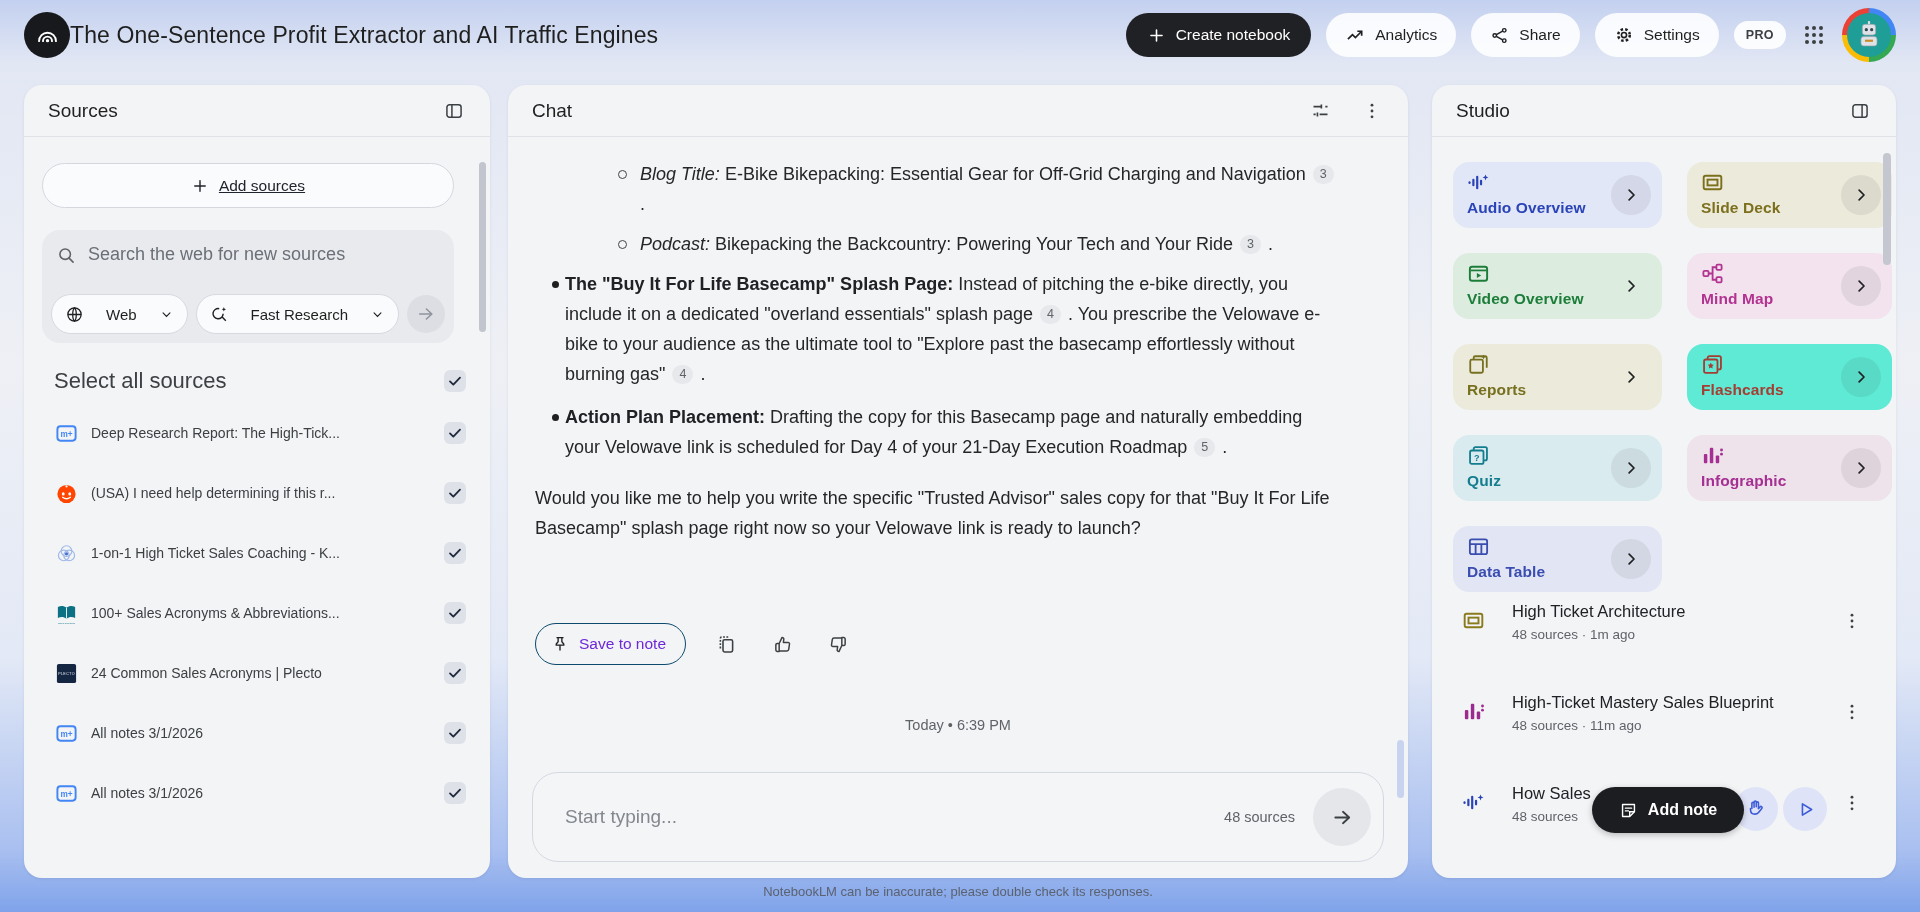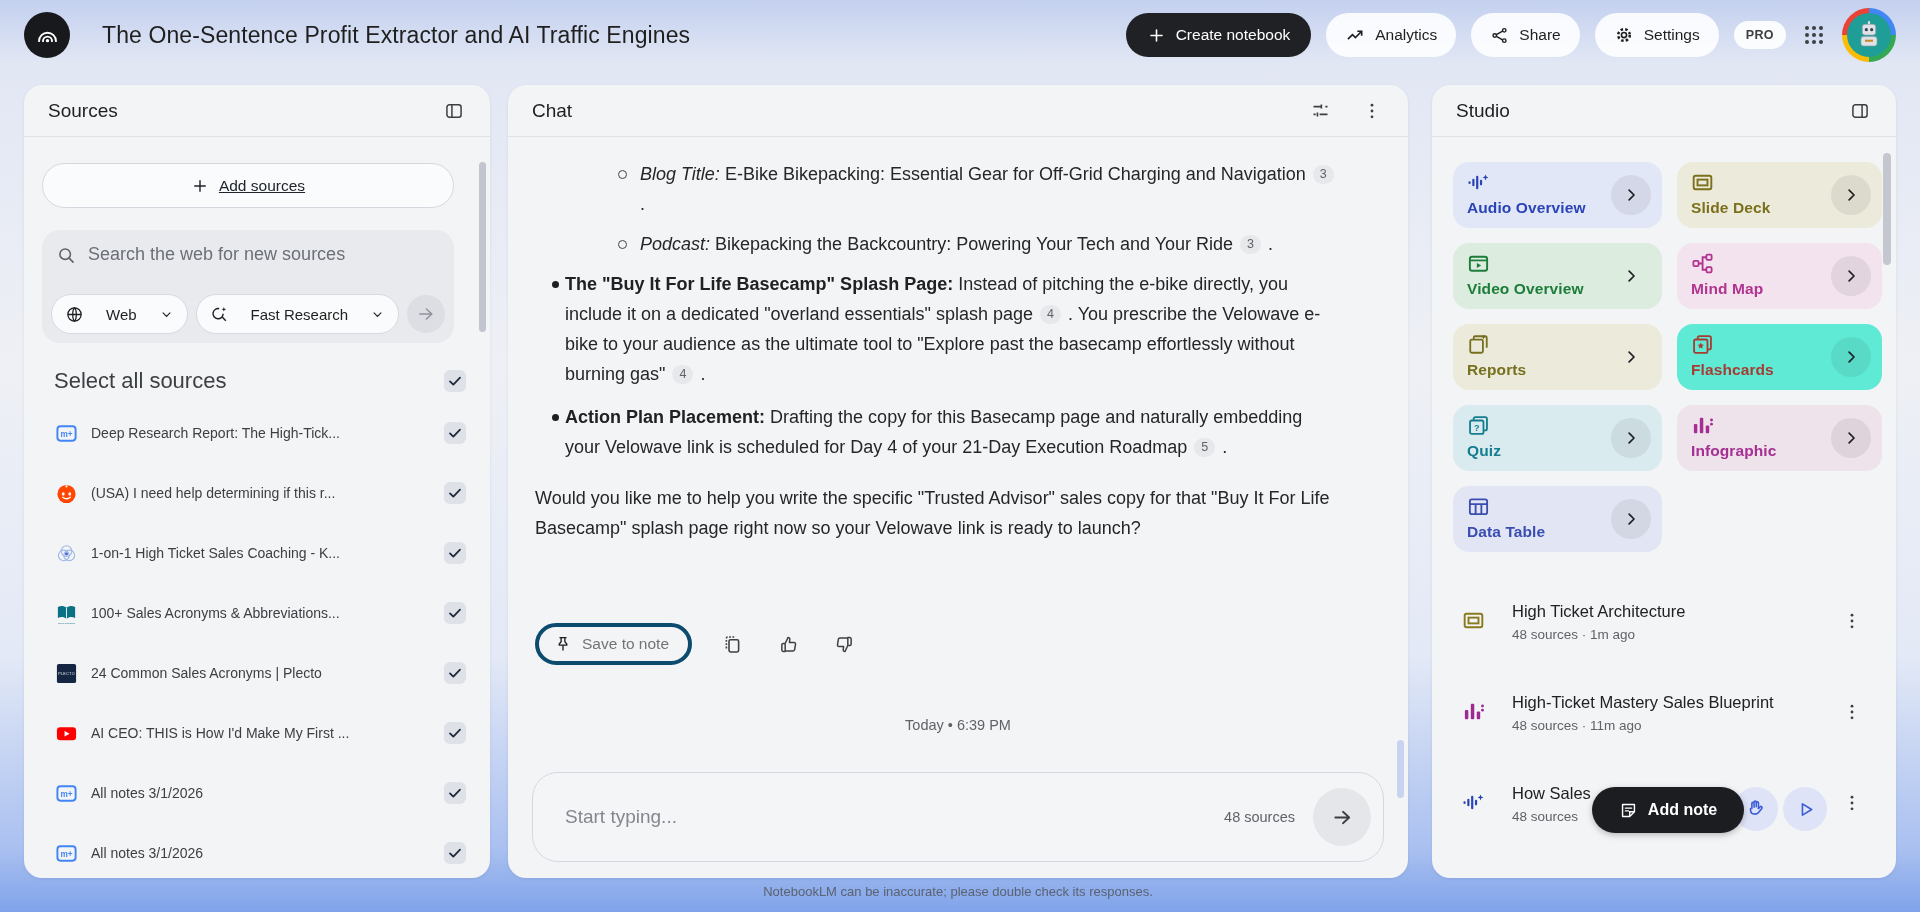--- a/index.html
+++ b/index.html
@@ -5,21 +5,21 @@
   * { margin:0; padding:0; box-sizing:border-box; }
   html,body { width:1920px; height:912px; overflow:hidden;
     font-family:"Liberation Sans", sans-serif; }
   body {
     position:relative;
     background:linear-gradient(180deg,#c3d0ef 0%,#e2e7f4 7%,#eef0f5 40%,#e3e9f6 72%,#aac0f0 93%,#7fa3ea 100%);
   }
   
   .topbar { position:absolute; top:0; left:0; right:0; height:70px; display:flex; align-items:center; padding:0 24px; }
   .logo { width:46px; height:46px; border-radius:50%; background:#17191c; display:flex; align-items:center; justify-content:center; flex:0 0 auto; }
-  .nb-title { margin-left:32px; font-size:23px; color:#1f1f1f; letter-spacing:0.1px; white-space:nowrap; }
+  .nb-title { font-size:23px; color:#1f1f1f; letter-spacing:0.1px; white-space:nowrap; }
   .topbar-right { margin-left:auto; display:flex; align-items:center; gap:15px; }
   .pill { height:44px; border-radius:22px; display:flex; align-items:center; gap:10px; padding:0 19px; font-size:15.5px; color:#1f1f1f; background:rgba(255,255,255,0.88); cursor:default; }
   .pill.dark { background:#202124; color:#fff; padding:0 21px; }
   .pro-badge { height:28px; border-radius:14px; background:rgba(255,255,255,0.9); display:flex; align-items:center; padding:0 12px; font-size:12.5px; font-weight:bold; color:#3c4043; letter-spacing:0.4px; }
   .apps-grid { width:26px; height:26px; display:flex; align-items:center; justify-content:center; }
   .avatar { width:54px; height:54px; border-radius:50%; background:conic-gradient(#4285f4 0 90deg,#34a853 90deg 180deg,#fbbc05 180deg 270deg,#ea4335 270deg 360deg); display:flex; align-items:center; justify-content:center; }
   .avatar-inner { width:44px; height:44px; border-radius:50%; background:#1f9e98; display:flex; align-items:center; justify-content:center; overflow:hidden; }
   
   .panel { position:absolute; top:85px; height:793px; background:#f3f4f6; border-radius:18px; box-shadow:0 1px 3px rgba(50,60,100,0.10); overflow:hidden; }
   #sources-panel { left:24px;  width:466px; }
@@ -52,30 +52,30 @@
   .block { position:relative; margin-bottom:13px; }
   .block.sub { padding-left:132px; margin-bottom:10px; }
   .block.bullet { padding-left:57px; }
   .block.paragraph { padding-left:27px; margin-top:21px; }
   .block.sub::before { content:""; position:absolute; left:110px; top:11px; width:7px; height:7px; border:1.6px solid #444; border-radius:50%; }
   .block.bullet::before { content:""; position:absolute; left:44px; top:12px; width:7px; height:7px; background:#1f1f1f; border-radius:50%; }
   .seg-b { font-weight:bold; color:#202124; }
   .seg-i { font-style:italic; }
   .cite-chip { display:inline-block; background:#e7e8eb; color:#5f6368; border-radius:10px; font-size:12.5px; line-height:19px; padding:0 7px; margin:0 2px; vertical-align:2px; }
   .actions-row { position:absolute; top:538px; left:27px; display:flex; align-items:center; gap:24px; }
-  .save-note-btn { height:42px; border:4px solid #0c4a6e; border-radius:21px; display:flex; align-items:center; gap:10px; padding:0 19px 0 15px; font-size:15.5px; color:#737373; }
+  .save-note-btn { height:42px; border:1px solid #0c4a6e; border-radius:21px; display:flex; align-items:center; gap:10px; padding:0 19px 0 15px; font-size:15.5px; color:#6d28d9; }
   .timestamp { position:absolute; top:632px; left:0; right:0; text-align:center; font-size:14.5px; color:#5f6368; }
   .input-box { position:absolute; left:24px; top:687px; width:852px; height:90px; border:1.5px solid #d4d8e1; border-radius:26px; background:#f4f5f7; display:flex; align-items:center; padding:0 12px 0 32px; }
   .chat-input { flex:1; border:none; outline:none; background:transparent; font-size:19px; color:#1f1f1f; font-family:"Liberation Sans",sans-serif; }
   .chat-input::placeholder { color:#83878e; }
   .sources-count { font-size:14.5px; color:#5f6368; margin-right:18px; white-space:nowrap; }
   .send-btn { width:58px; height:58px; border-radius:50%; background:#e4e6ea; display:flex; align-items:center; justify-content:center; }
   #chat-scroll { right:4px; top:655px; width:7px; height:58px; background:#c7d3ef; }
   
-  #studio-tiles { position:absolute; top:77px; left:21px; display:grid; grid-template-columns:209px 205px; gap:15px; }
+  #studio-tiles { position:absolute; top:77px; left:21px; display:grid; grid-template-columns:209px 205px; gap:25px; }
   .tile { position:relative; height:66px; border-radius:16px; }
   .tile-icon { position:absolute; left:14px; top:9px; }
   .tile-label { position:absolute; left:14px; bottom:11px; font-size:15.5px; font-weight:bold; letter-spacing:0.1px; }
   .tile-chevron { position:absolute; right:11px; top:13px; width:40px; height:40px; border-radius:50%; display:flex; align-items:center; justify-content:center; }
   .tile-chevron.circle { background:rgba(32,33,36,0.08); }
   #studio-items { position:absolute; top:516px; left:0; right:0; }
   .studio-item { position:relative; height:48px; margin:0 20px 43px 30px; }
   .item-icon { position:absolute; left:0; top:8px; }
   .item-title { position:absolute; left:50px; top:1px; font-size:16.5px; color:#202124; white-space:nowrap; }
   .item-meta { position:absolute; left:50px; top:26px; font-size:13.5px; color:#5f6368; }
@@ -305,34 +305,20 @@
         <span class="source-title">24 Common Sales Acronyms | Plecto</span>
         <span class="checkbox">
           <svg viewBox="0 0 24 24" width="16" height="16">
             <path d="M4.5 12.5l5 5L19.5 7" fill="none" stroke="#1e2a3c" stroke-width="2.7" stroke-linecap="round" stroke-linejoin="round"></path>
           </svg>
         </span>
       </div>
       <div class="source-row">
         <span class="source-icon">
           <svg viewBox="0 0 24 24" width="23" height="23">
-            <rect x="2" y="5.5" width="20" height="13.5" rx="3.4" fill="#ff0000"></rect>
-            <path d="M10 9.3l5.2 2.95L10 15.2z" fill="#fff"></path>
-          </svg>
-        </span>
-        <span class="source-title">AI CEO: THIS is How I'd Make My First ...</span>
-        <span class="checkbox">
-          <svg viewBox="0 0 24 24" width="16" height="16">
-            <path d="M4.5 12.5l5 5L19.5 7" fill="none" stroke="#1e2a3c" stroke-width="2.7" stroke-linecap="round" stroke-linejoin="round"></path>
-          </svg>
-        </span>
-      </div>
-      <div class="source-row">
-        <span class="source-icon">
-          <svg viewBox="0 0 24 24" width="23" height="23">
             <rect x="2.5" y="4.5" width="19" height="15" rx="3.2" fill="none" stroke="#4285f4" stroke-width="2"></rect>
             <text x="12" y="15.6" font-size="8.6" fill="#4285f4" text-anchor="middle" font-weight="bold" font-family="Liberation Sans,sans-serif">m+</text>
           </svg>
         </span>
         <span class="source-title">All notes 3/1/2026</span>
         <span class="checkbox">
           <svg viewBox="0 0 24 24" width="16" height="16">
             <path d="M4.5 12.5l5 5L19.5 7" fill="none" stroke="#1e2a3c" stroke-width="2.7" stroke-linecap="round" stroke-linejoin="round"></path>
           </svg>
         </span>

